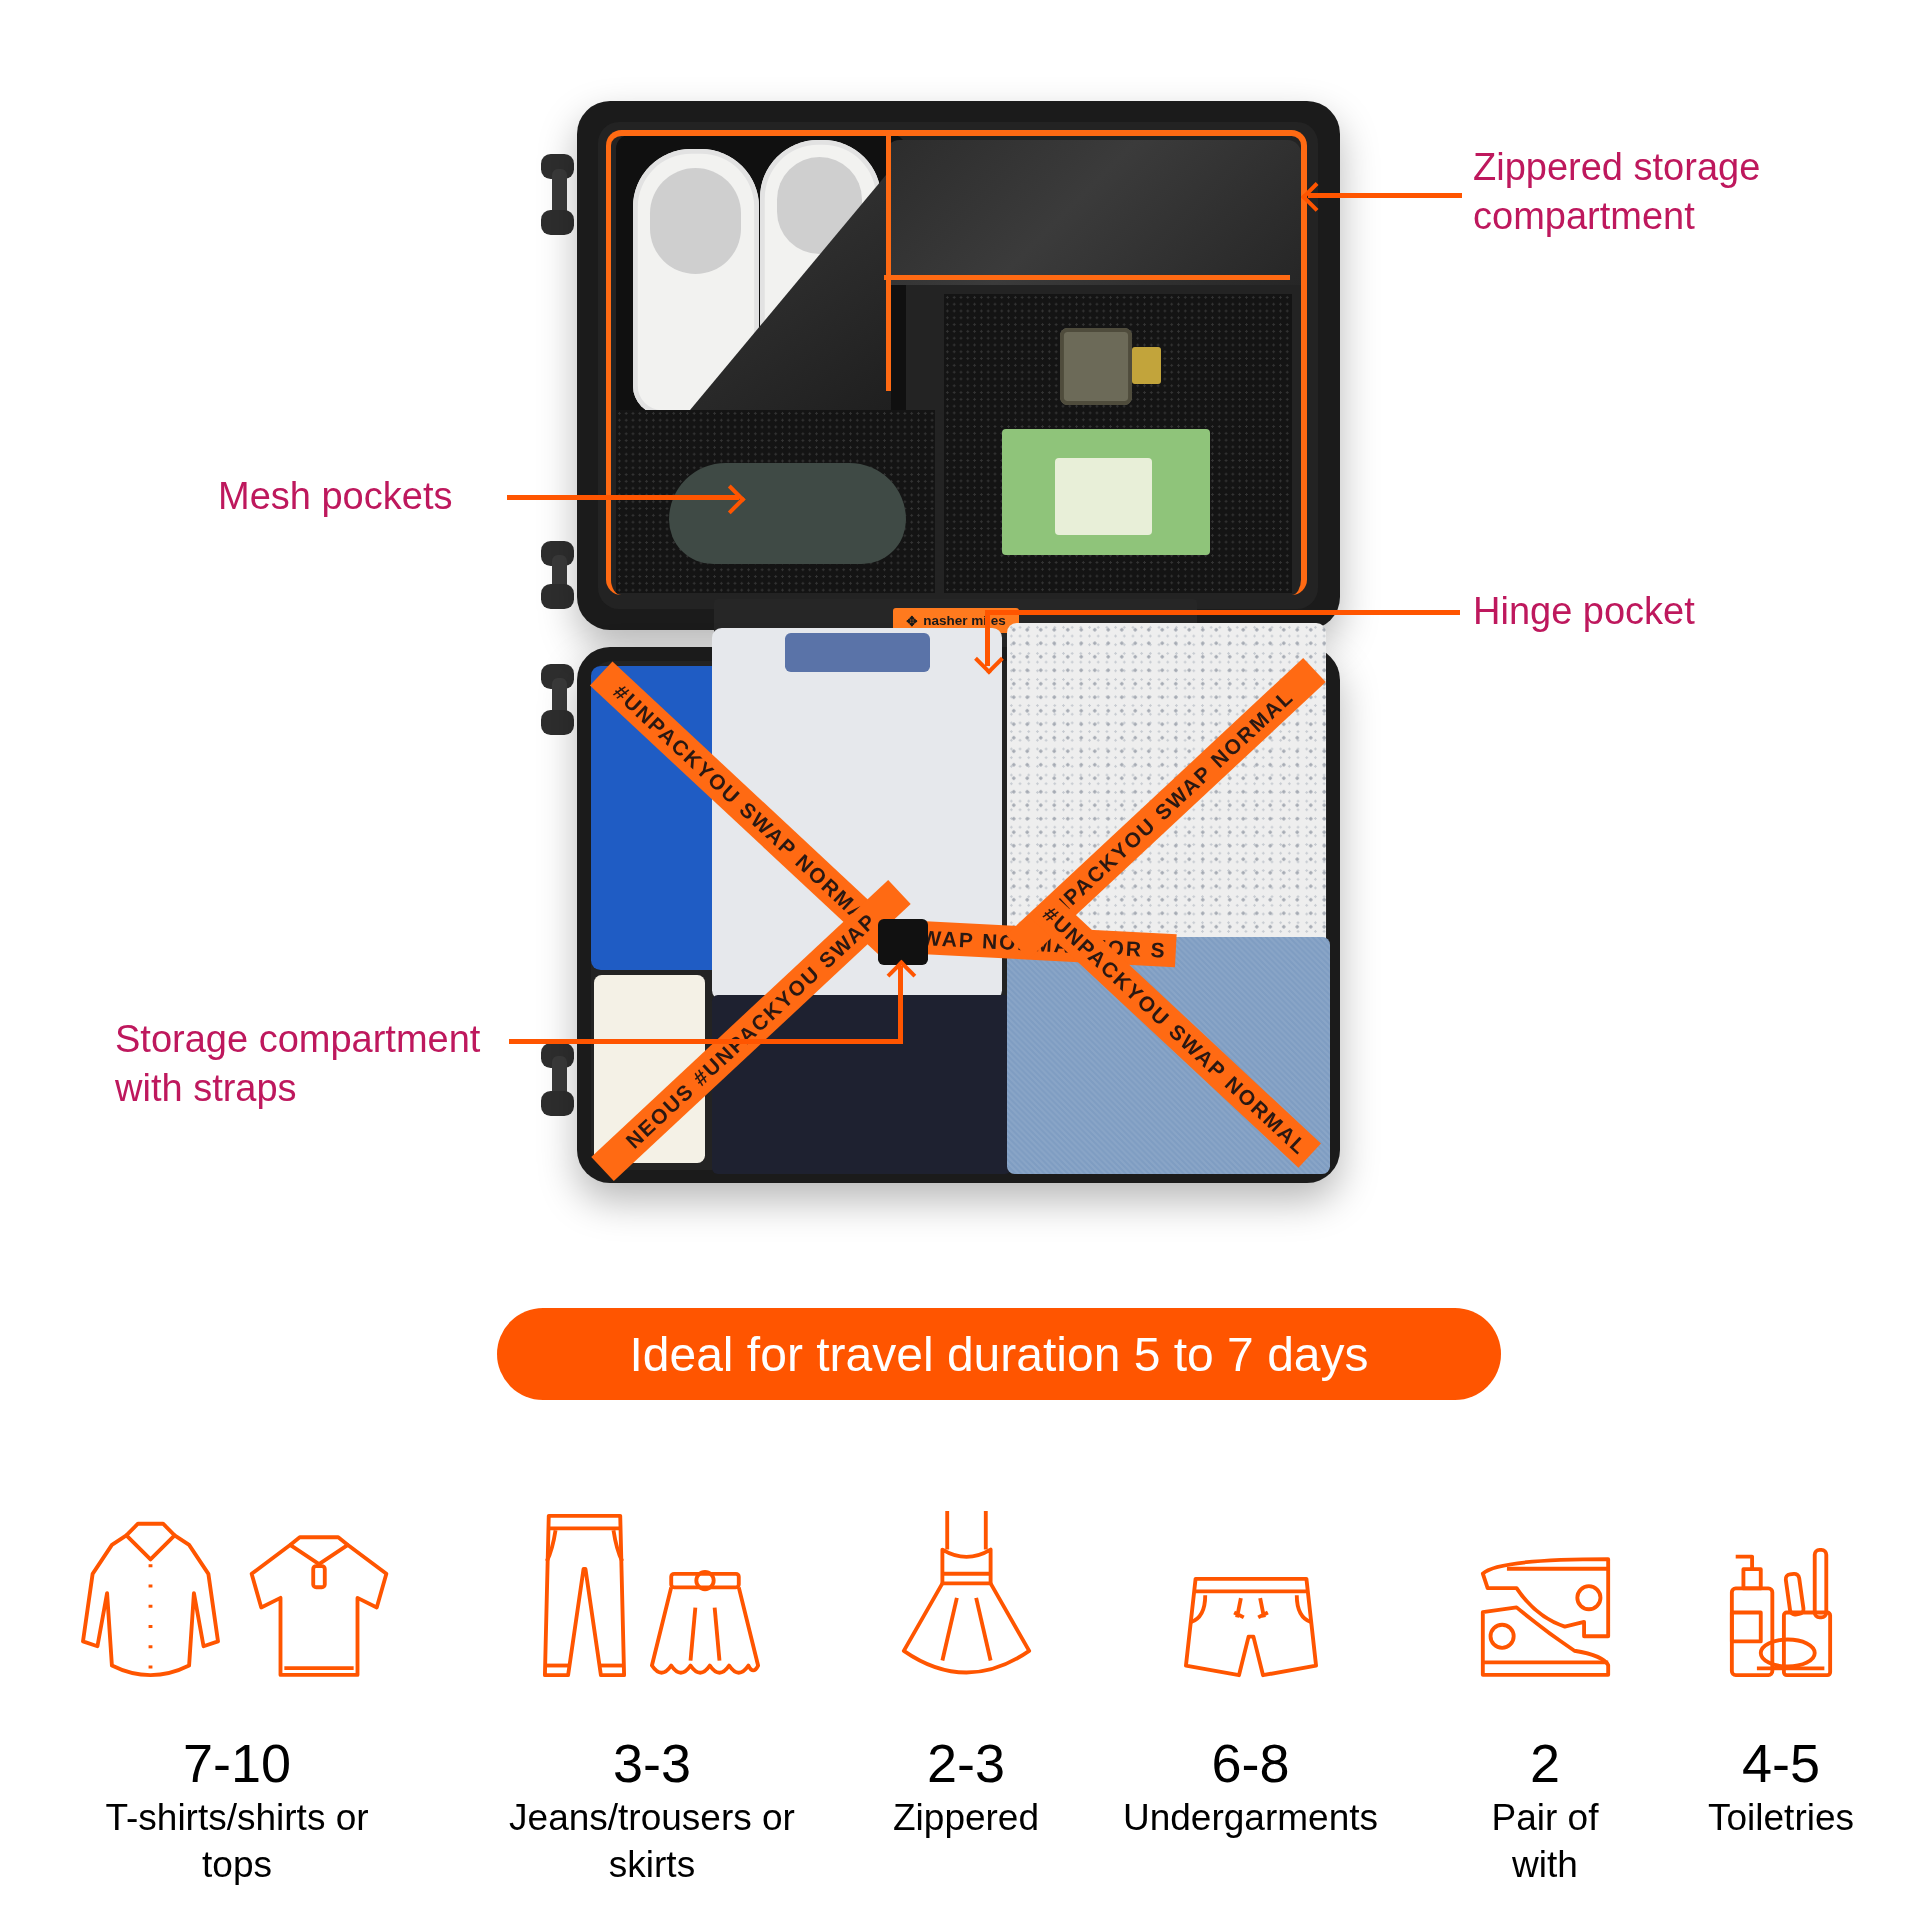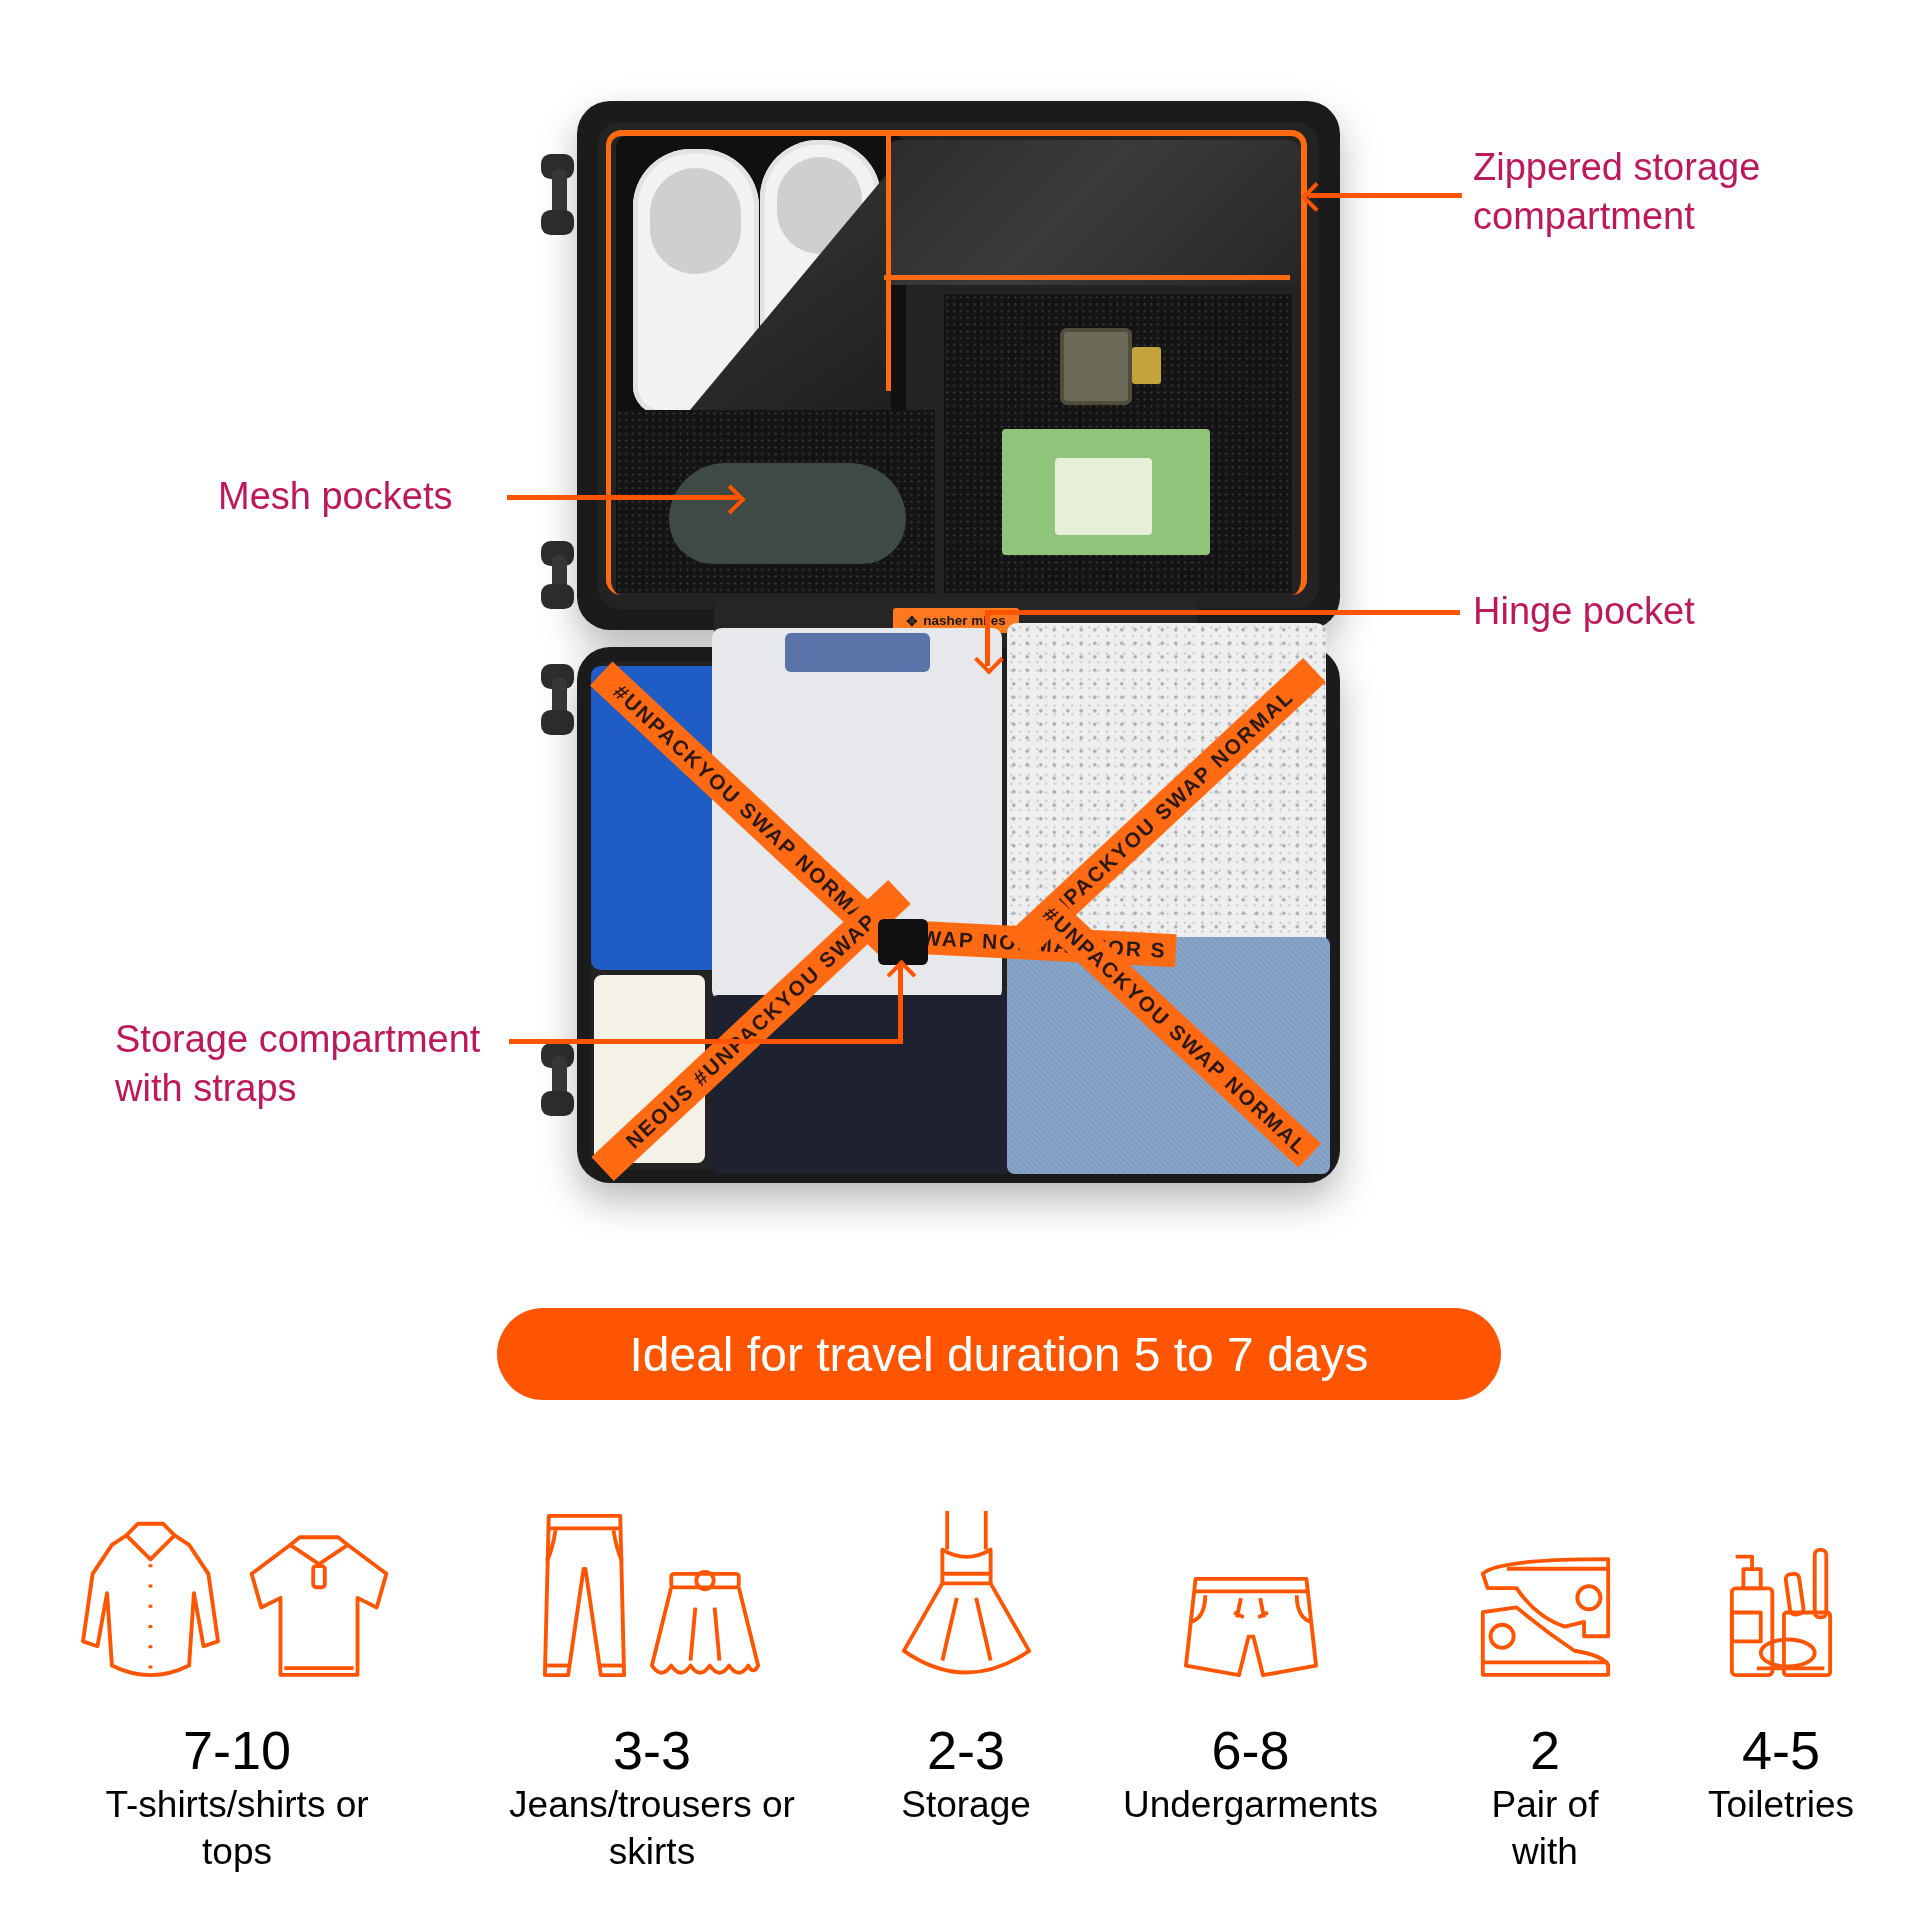--- a/index.html
+++ b/index.html
@@ -57,21 +57,21 @@
   .arrowhead { position:absolute; width:17.4px; height:17.4px; border-top:4.8px solid #ff5500; border-right:4.8px solid #ff5500; }
 
   
   .pill { position:absolute; left:497px; top:1308px; width:1004px; height:92px; background:#ff5500; border-radius:46px;
           display:flex; align-items:center; justify-content:center; }
   .pill span { color:#fff; font-size:48px; }
 
   
   .pack-item { position:absolute; top:1487px; text-align:center; }
   .pack-icon { height:193px; display:flex; align-items:flex-end; justify-content:center; gap:19.3px; }
-  .pack-count { font-size:54px; line-height:62px; margin-top:39px; }
+  .pack-count { font-size:54px; line-height:62px; margin-top:52px; }
   .pack-label { font-size:37px; line-height:47px; }
 </style>
 </head>
 <body>
 
 <div>
 
   <div class="wheel" style="left:541px; top:154px;"></div>
   <div class="wheel-axle" style="left:552px; top:169px;"></div>
   <div class="wheel" style="left:541px; top:210px;"></div>
@@ -223,21 +223,21 @@
       <path d="M50 5 L50 45 M90 5 L90 45"></path>
       <path d="M45 45 Q70 60 95 45 L95 80 L45 80 Z"></path>
       <path d="M45 80 L5 150 Q70 195 135 150 L95 80"></path>
       <line x1="45" y1="70" x2="95" y2="70"></line>
       <line x1="60" y1="95" x2="45" y2="160"></line>
       <line x1="80" y1="95" x2="95" y2="160"></line>
     </svg>
   </div>
   <div class="pack-count">2-3</div>
   <div class="pack-label">
-    <div>Storage</div>
+    <div>Zippered</div>
   </div>
 </div>
 
 <div class="pack-item" style="left:1091px; width:319px;">
   <div class="pack-icon">
     <svg width="140" height="106" viewBox="0 0 145 110" fill="none" stroke="#ff5500" stroke-width="4" stroke-linejoin="round">
       <path d="M15 5 L130 5 L140 95 L85 105 L75 65 L70 65 L60 105 L5 95 Z"></path>
       <line x1="15" y1="18" x2="130" y2="18"></line>
       <path d="M25 22 Q25 45 10 50"></path>
       <path d="M120 22 Q120 45 135 50"></path>

